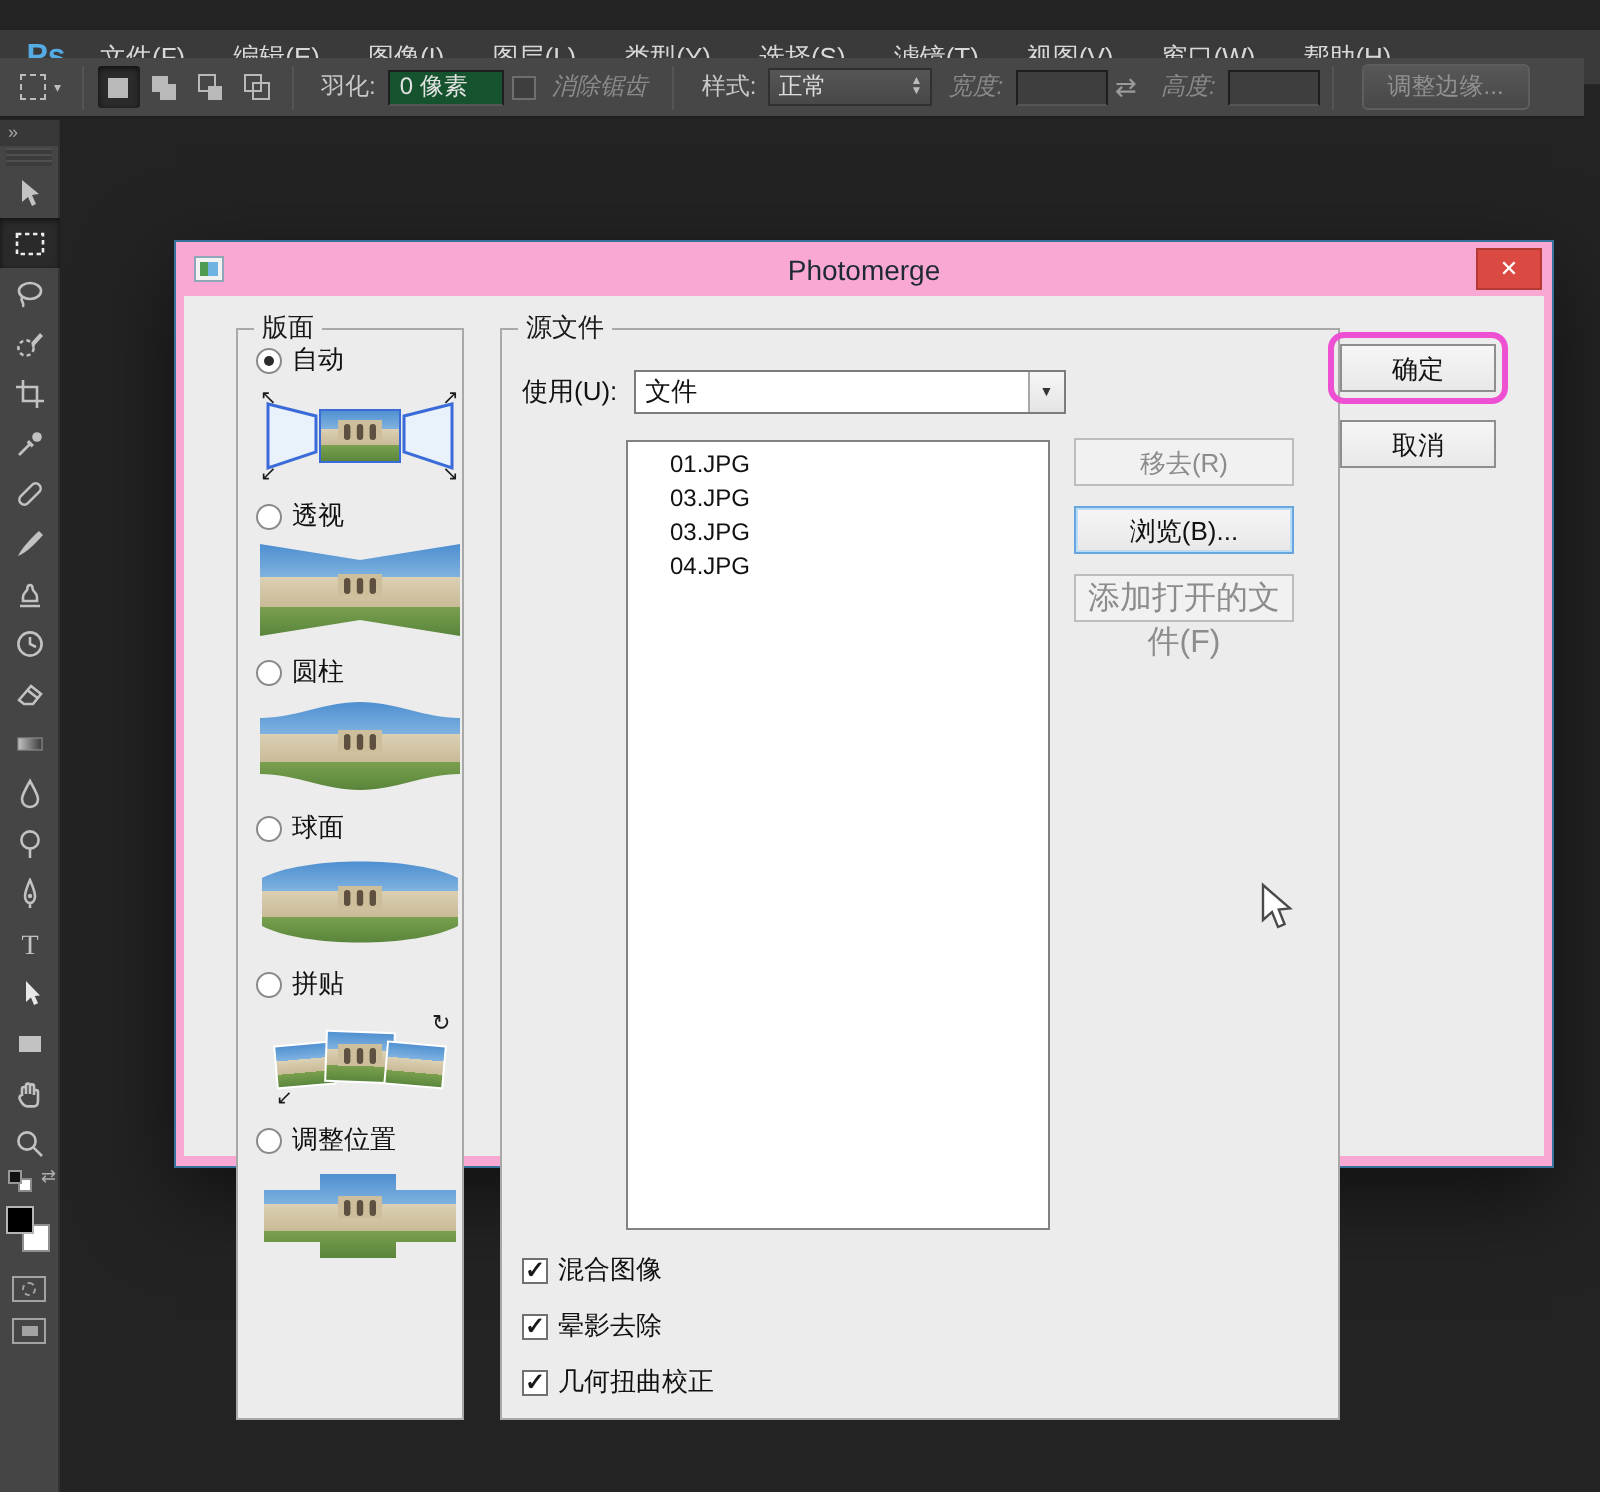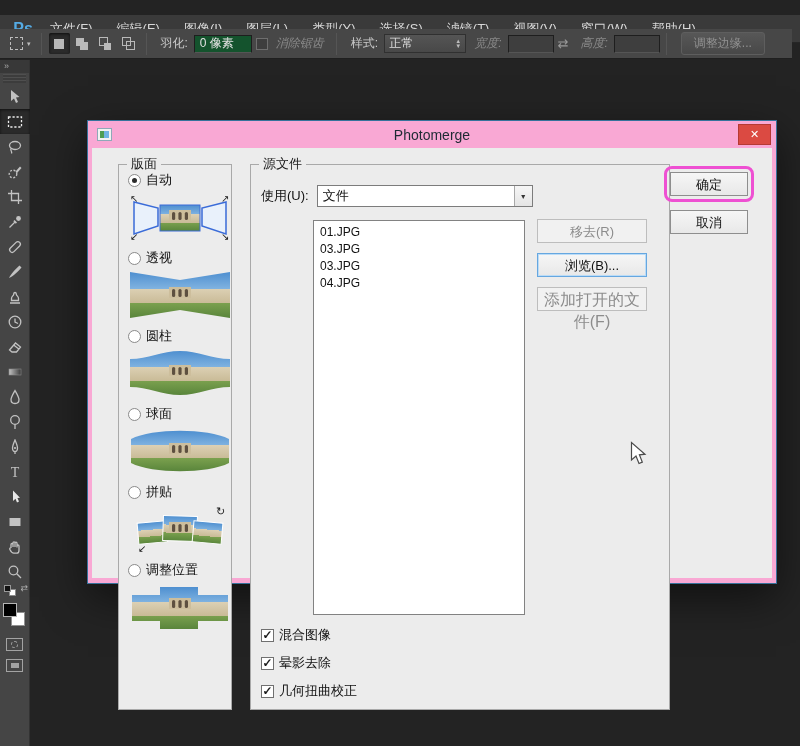--- a/index.html
+++ b/index.html
@@ -128,21 +128,21 @@
   .select .sel-text{ padding-left:5px; }
   .select .sel-btn{
     position:absolute; right:0; top:0; bottom:0; width:18px; border-left:1px solid #A8A8A8;
     background:linear-gradient(#F6F6F6,#E4E4E4); display:flex; align-items:center; justify-content:center;
     font-size:7px; color:#333;
   }
   .file-list{
     position:absolute; left:62px; top:55px; width:212px; height:395px;
     background:#FFF; border:1px solid #828282; padding:3px 0; font-size:12px; color:#111; overflow:hidden;
   }
-  .file-item{ padding:1px 6px; line-height:15px; }
+  .file-item{ padding:1px 21px; line-height:15px; }
   .side-btns{ position:absolute; left:286px; top:54px; width:110px; }
   .btn{
     display:block; width:100%; height:24px; line-height:22px; text-align:center; font-size:13px; color:#111;
     background:linear-gradient(#F6F6F6,#E8E8E8); border:1px solid #9A9A9A; margin-bottom:10px;
   }
   .btn.focused{ border-color:#66A7E0; box-shadow:inset 0 0 0 1px #BBDCF7; }
   .btn.disabled{ color:#8C8C8C; background:#F1F1F1; border-color:#BDBDBD; }
   .btn.wide{ font-size:16px; }
   .check-row{ position:absolute; left:10px; display:flex; align-items:center; height:16px; }
   .checkbox{

